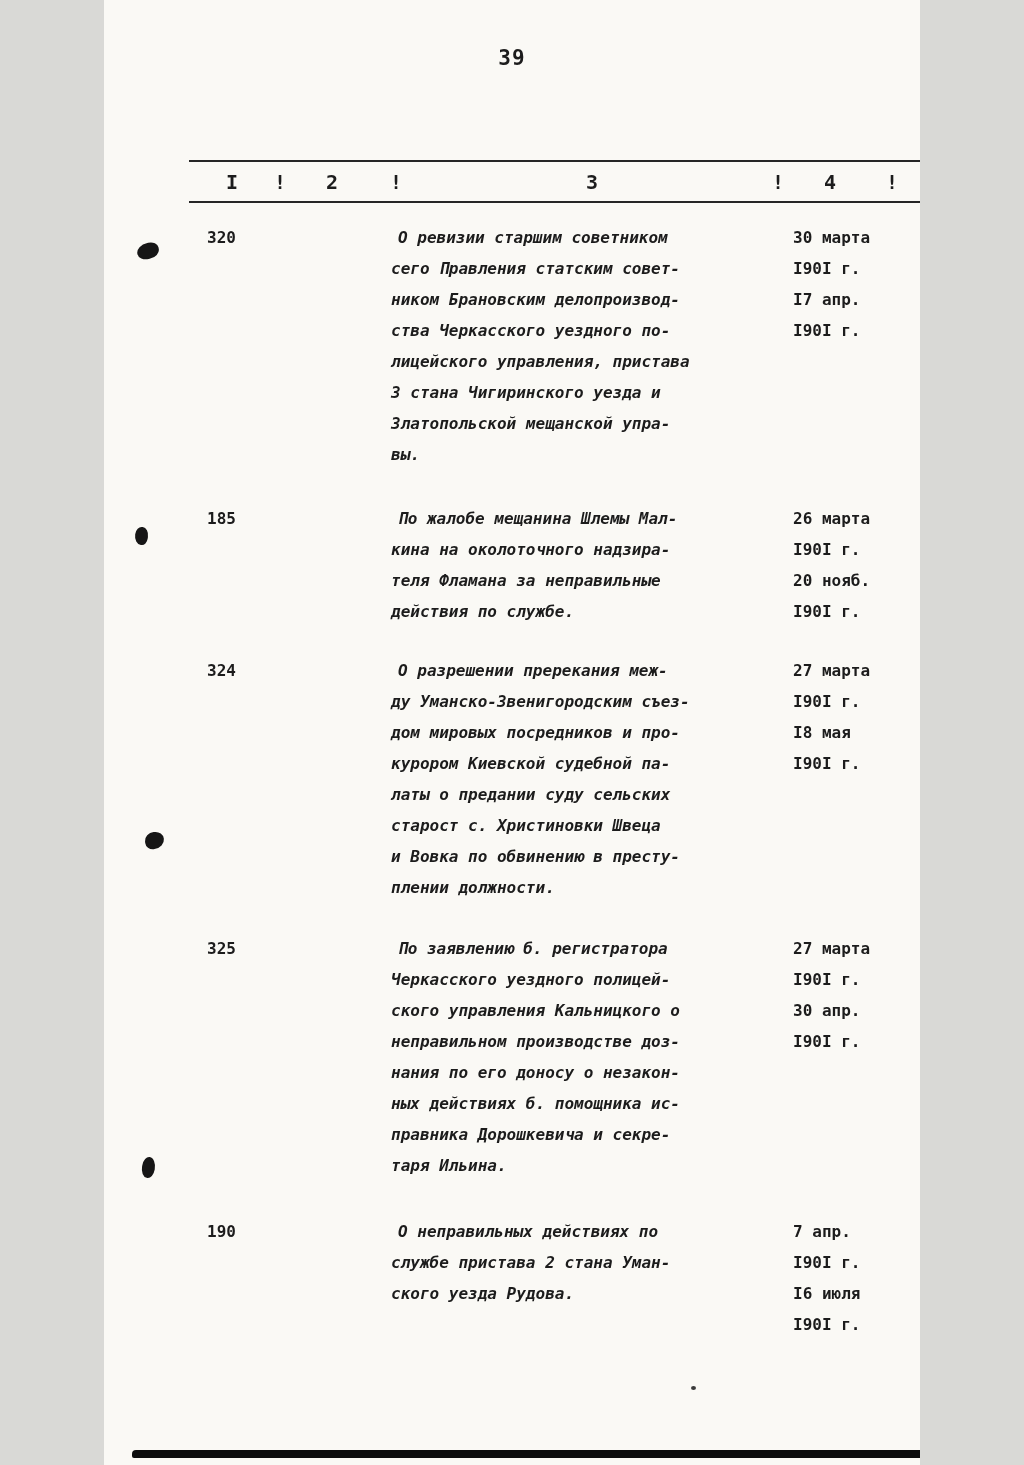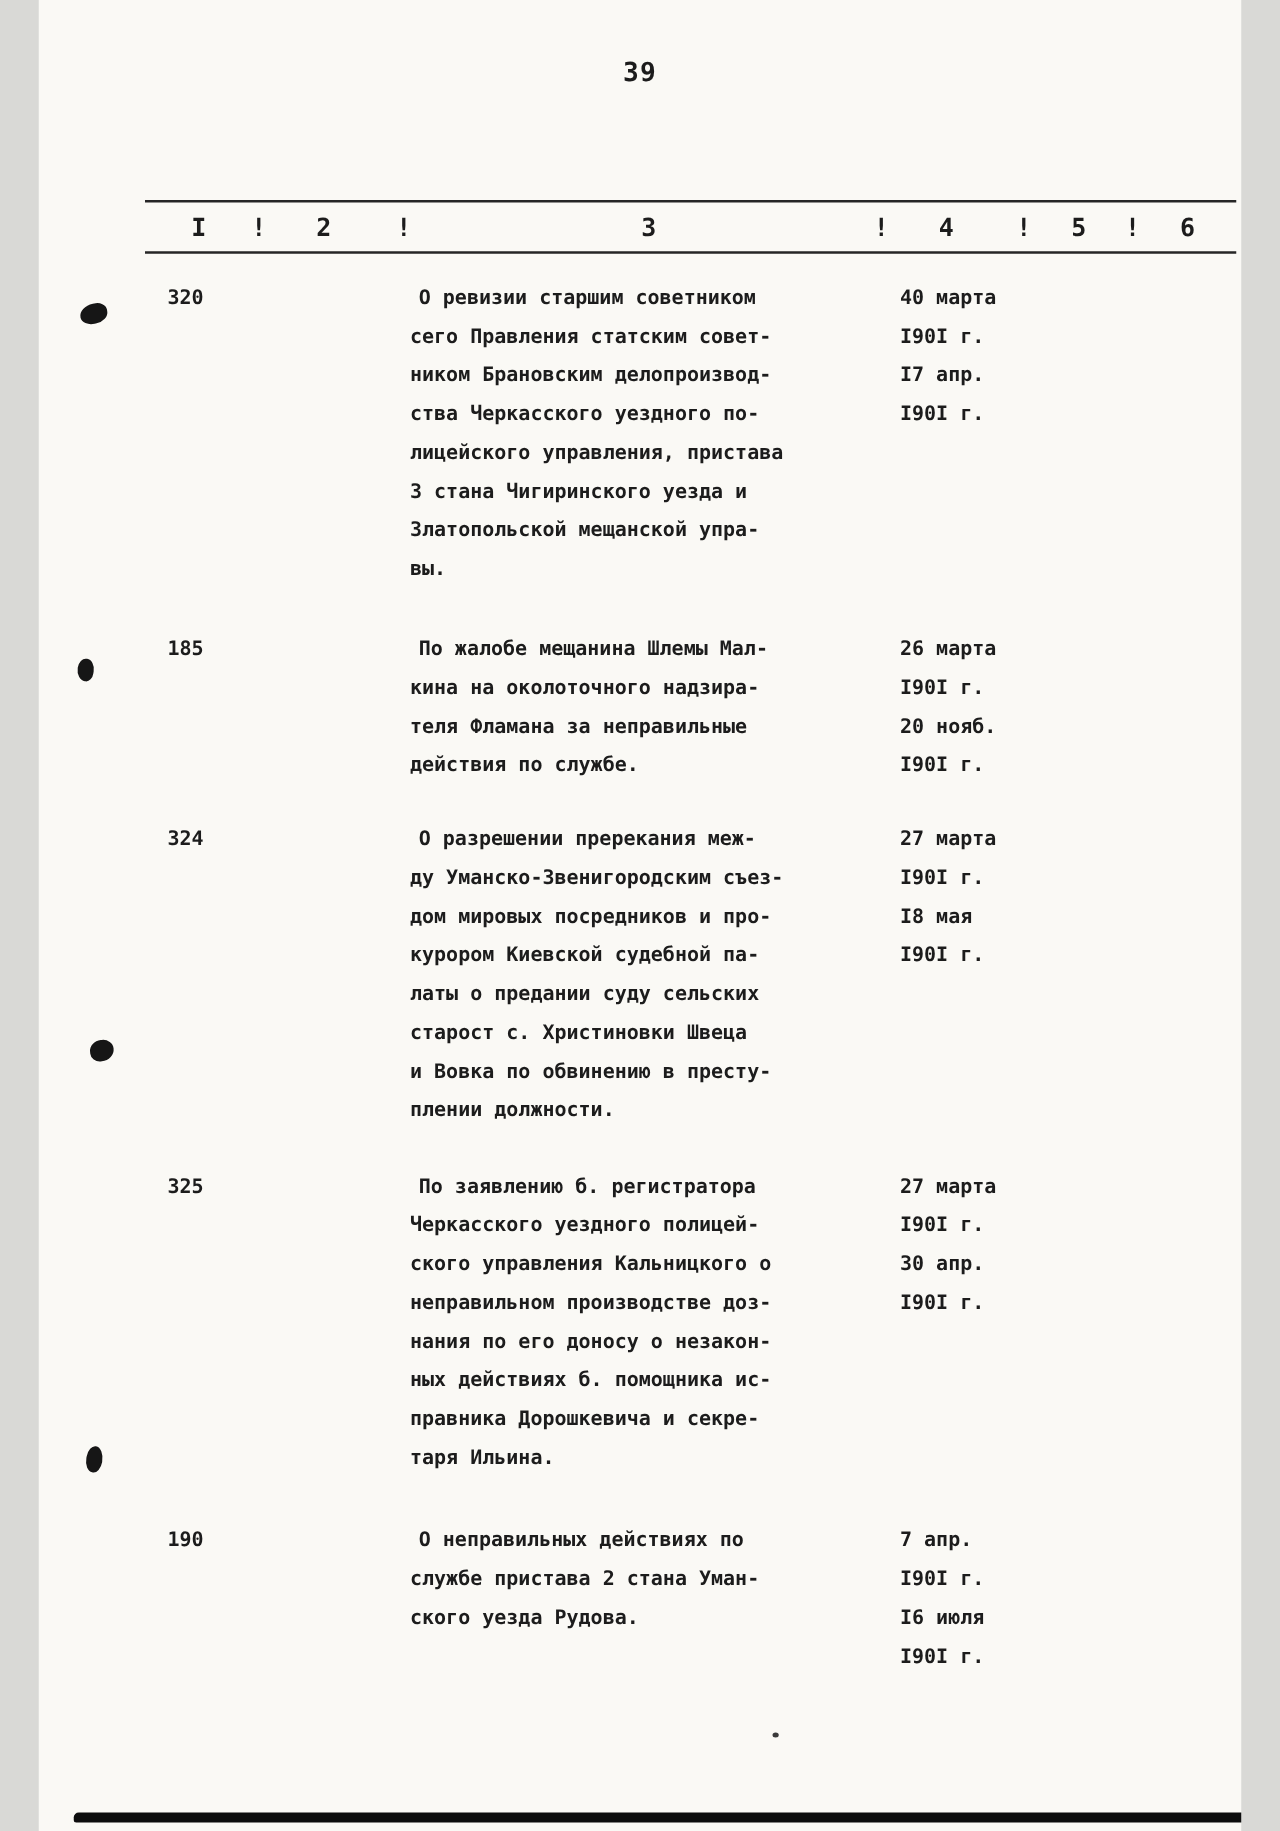--- a/index.html
+++ b/index.html
@@ -1,37 +1,37 @@
 <!DOCTYPE html>
 <html><head>
 <meta charset="utf-8">
 <style>
   html,body{margin:0;padding:0;background:#d9d9d6;}
   .page{
     position:relative;
-    width:962px;height:1465px;
+    width:816px;height:1465px;
     margin:0 auto;
     background:#faf9f5;
     overflow:hidden;
     font-family:"DejaVu Sans Mono","Liberation Mono",monospace;
     font-weight:700;
     color:#1c1c1c;
   }
   .page-number{
     position:absolute;top:46px;left:0;width:100%;
     text-align:center;font-size:21px;letter-spacing:1px;
   }
   .rule{position:absolute;left:85px;width:873px;height:2px;background:#262626;}
   .rule-top{top:160px;}
   .rule-bottom{top:201px;}
   .hcol,.hsep{position:absolute;top:167px;font-size:20px;line-height:30px;}
   .row{position:absolute;left:0;width:100%;}
   .cell{position:absolute;top:0;font-size:16px;line-height:31px;white-space:pre-line;}
   .row-number{left:103px;}
-  .row-desc{left:297px;width:425px;text-indent:7px;}
+  .row-desc{left:287px;width:425px;text-indent:7px;font-style:italic;}
   .row-dates{left:689px;width:150px;}
   .blot{position:absolute;background:#161616;}
   .blot-1{left:33px;top:243px;width:22px;height:16px;border-radius:60% 45% 55% 50%;transform:rotate(-12deg);}
   .blot-2{left:31px;top:527px;width:13px;height:18px;border-radius:50% 55% 45% 60%;transform:rotate(8deg);}
   .blot-3{left:41px;top:832px;width:19px;height:17px;border-radius:55% 50% 60% 45%;transform:rotate(-6deg);}
   .blot-4{left:38px;top:1157px;width:13px;height:21px;border-radius:50% 60% 50% 55%;transform:rotate(10deg);}
   .speck{position:absolute;left:587px;top:1386px;width:5px;height:4px;background:#3a3a3a;border-radius:50%;}
   .bottom-edge{
     position:absolute;left:28px;top:1450px;width:986px;height:8px;
     background:#0d0d0d;border-radius:4px 4px 2px 2px;
@@ -63,21 +63,21 @@
   <div class="row" style="top:222px">
     <div class="cell row-number">320</div>
     <div class="cell row-desc">О ревизии старшим советником
 сего Правления статским совет-
 ником Брановским делопроизвод-
 ства Черкасского уездного по-
 лицейского управления, пристава
 3 стана Чигиринского уезда и
 Златопольской мещанской упра-
 вы.</div>
-    <div class="cell row-dates">40 марта
+    <div class="cell row-dates">30 марта
 I90I г.
 I7 апр.
 I90I г.</div>
   </div>
 
   <div class="row" style="top:503px">
     <div class="cell row-number">185</div>
     <div class="cell row-desc">По жалобе мещанина Шлемы Мал-
 кина на околоточного надзира-
 теля Фламана за неправильные

